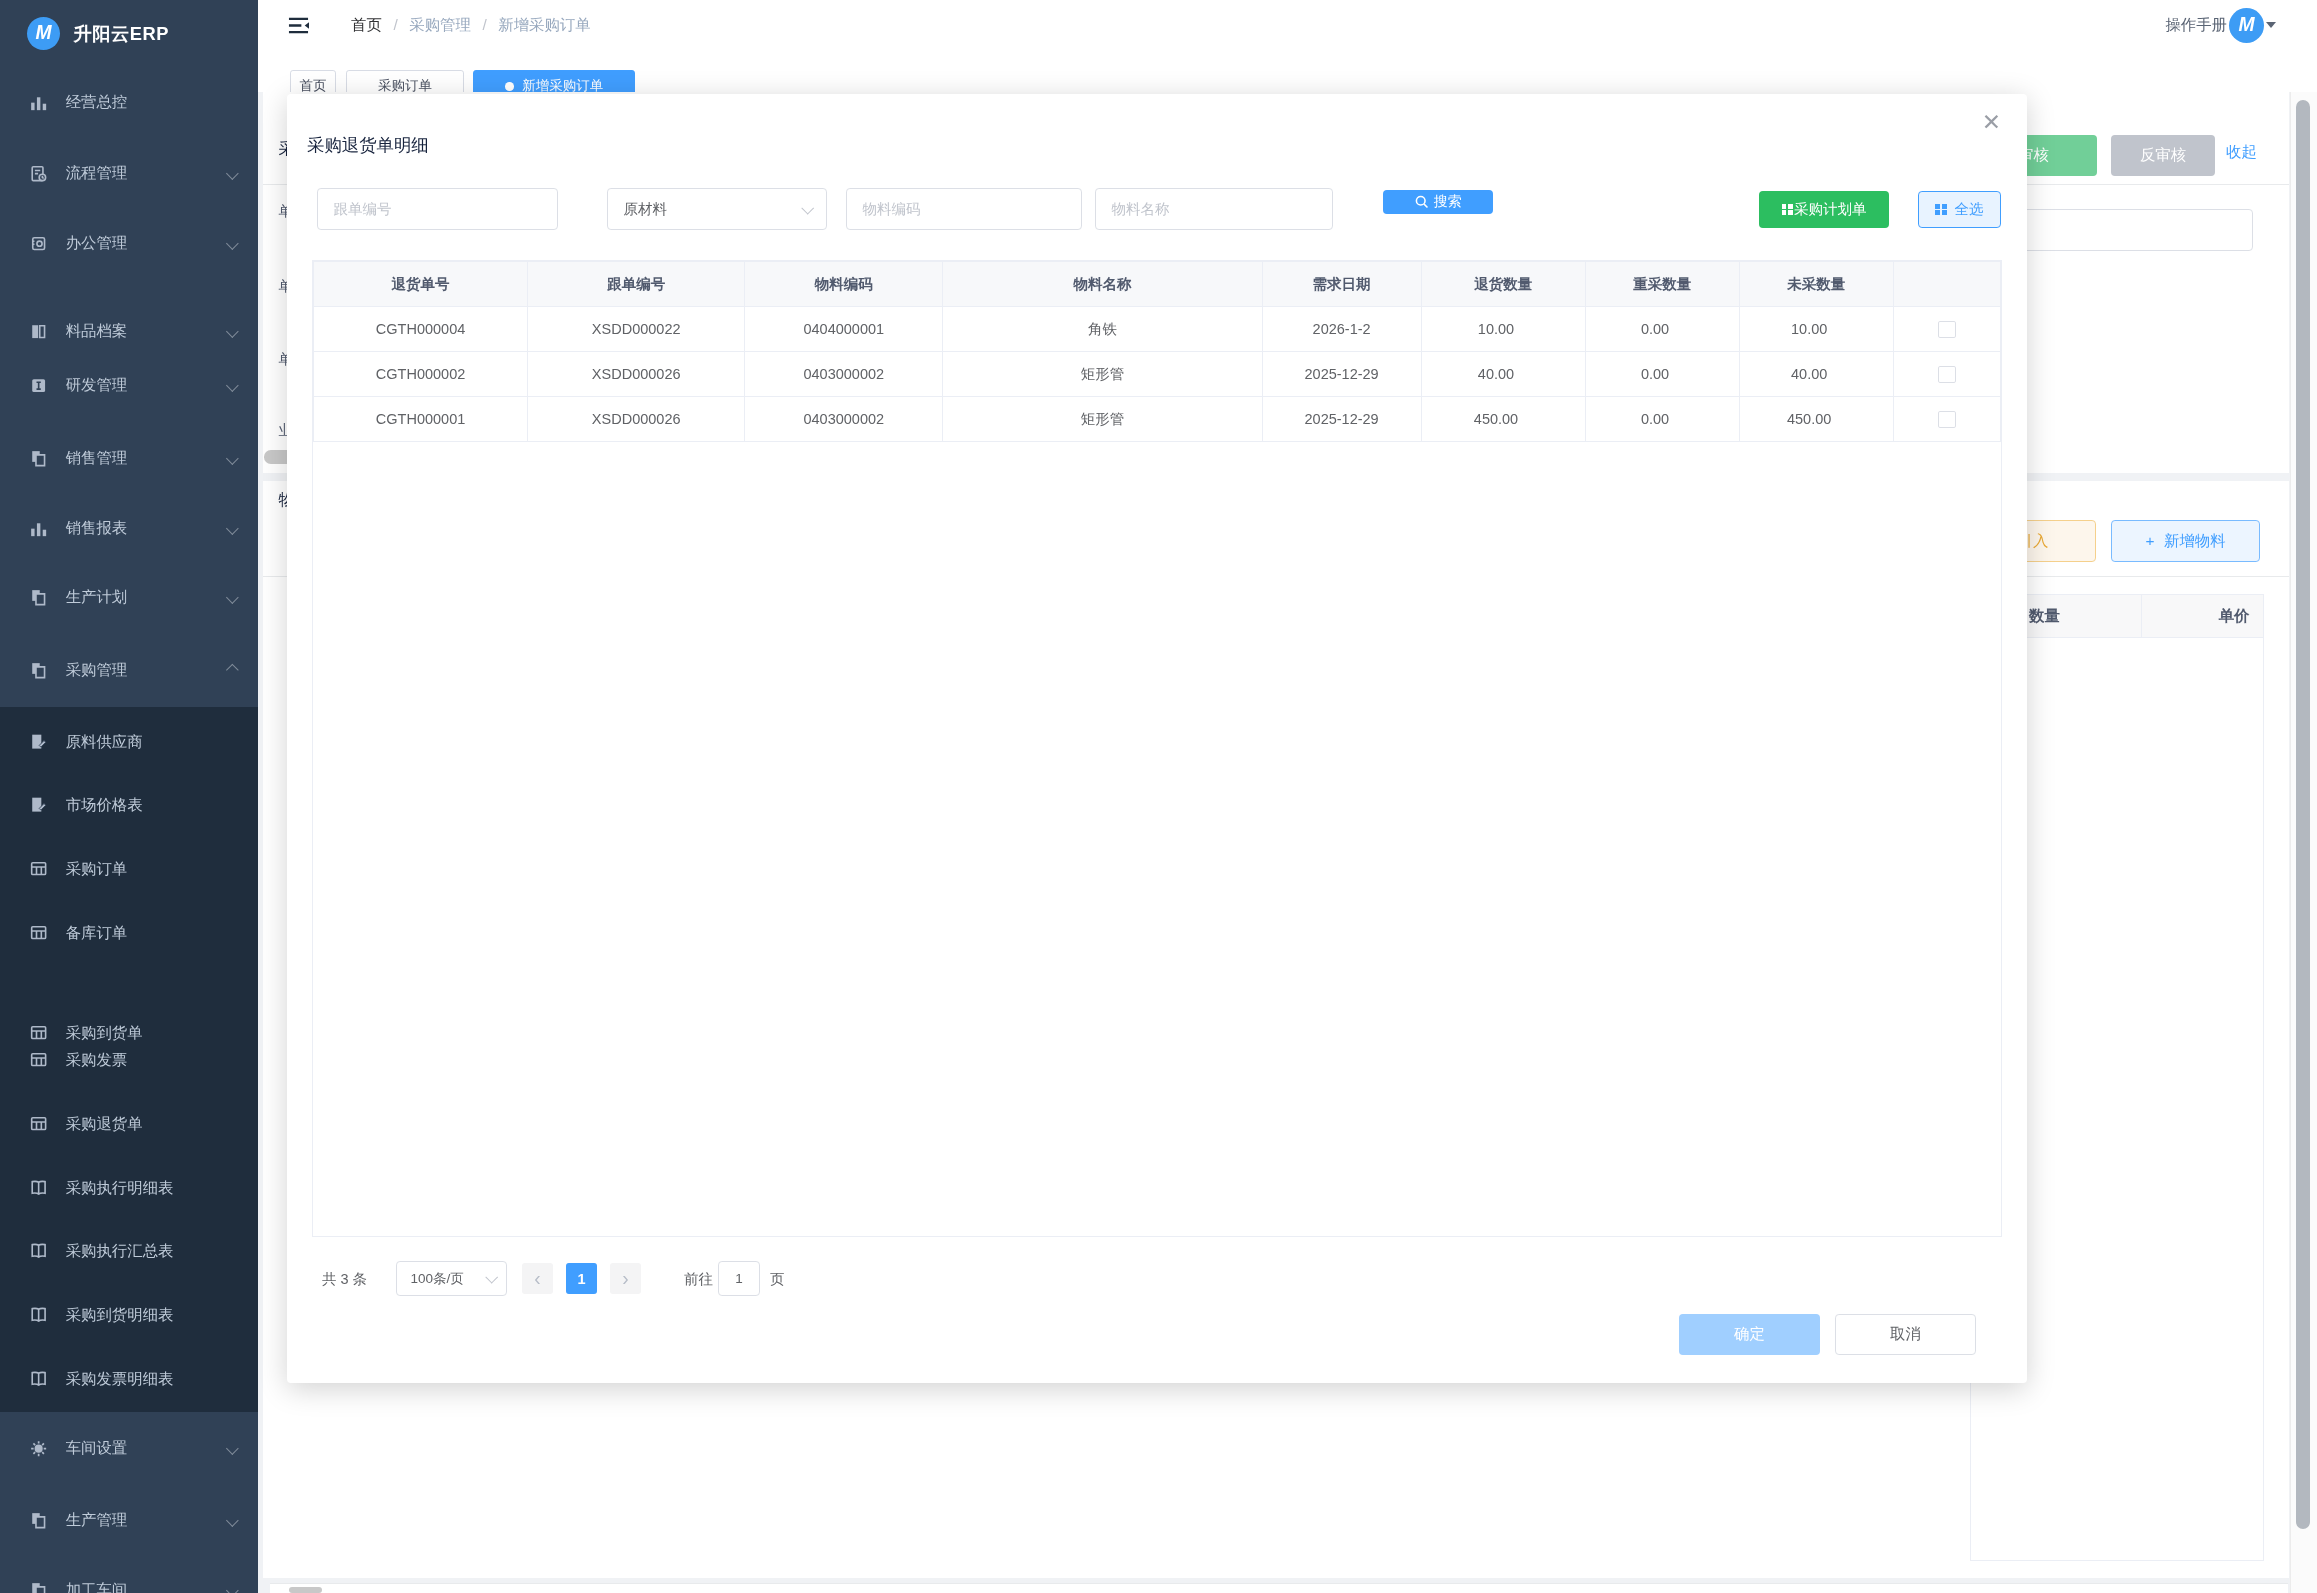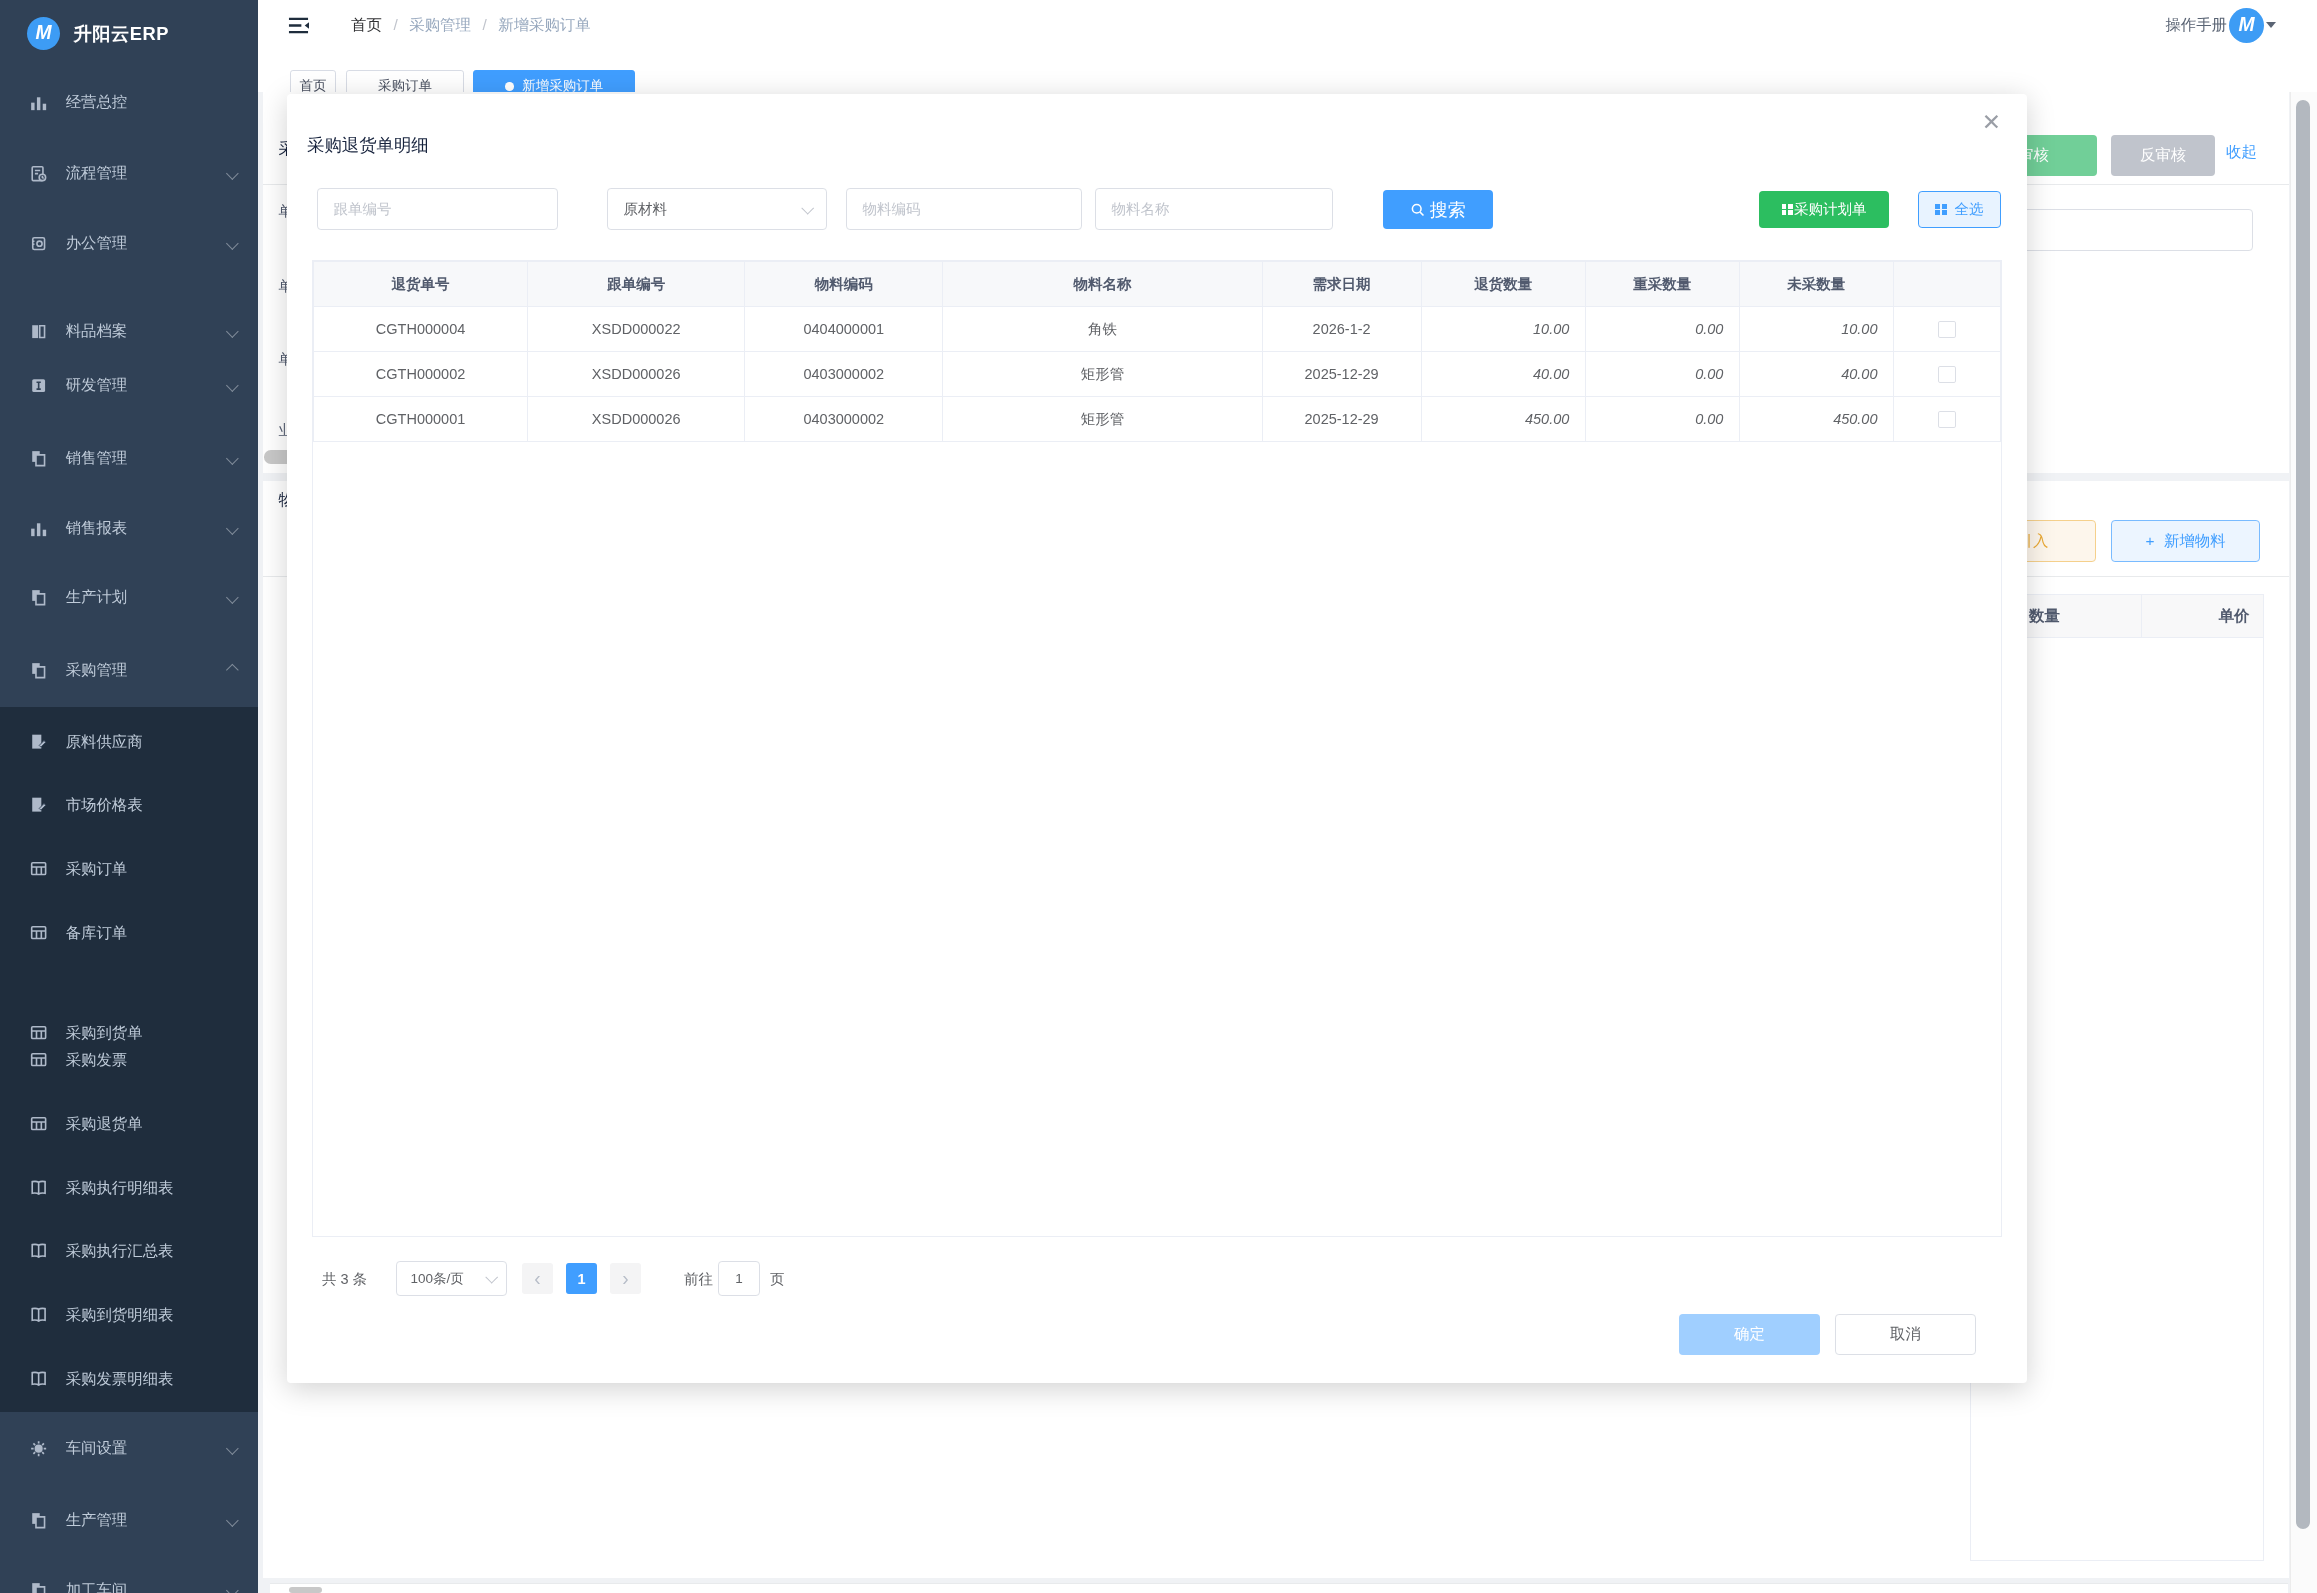--- a/index.html
+++ b/index.html
@@ -76,33 +76,33 @@
   .m-close{position:absolute;right:26px;top:17.4px;font-size:23px;color:#9a9ea6;cursor:pointer;line-height:1;}
   .m-title{position:absolute;left:20px;top:39px;font-size:17.4px;color:#17233d;}
   .f-input,.f-select{position:absolute;top:94px;height:42px;border:1px solid #dcdfe6;border-radius:3.9px;
          box-sizing:border-box;font-size:14.5px;color:#606266;padding:0 15.4px;background:#fff;
          font-family:"Liberation Sans","DejaVu Sans",sans-serif;}
   .f-input::placeholder{color:#c0c4cc;}
   .f-select{display:flex;align-items:center;cursor:pointer;}
   .sel-chev{margin-left:auto;width:7.7px;height:7.7px;border-right:1.4px solid #c0c4cc;border-bottom:1.4px solid #c0c4cc;
             transform:rotate(45deg) translateY(-1.9px);}
   .btn{display:flex;align-items:center;justify-content:center;border-radius:3.9px;cursor:pointer;box-sizing:border-box;}
-  .btn-search{position:absolute;left:1096px;top:96px;width:110px;height:39px;background:#409eff;color:#fff;font-size:18px;gap:4px;}
+  .btn-search{position:absolute;left:1096px;top:96px;width:110px;height:24px;background:#409eff;color:#fff;font-size:14px;gap:4px;}
   .btn-plan{position:absolute;left:1472px;top:97px;width:130px;height:37px;background:#2cbe60;color:#fff;font-size:14.5px;gap:1px;font-family:Liberation Mono, monospace;}
   .btn-selall{position:absolute;left:1631px;top:97px;width:83px;height:37px;background:#e8f3ff;
               border:1px solid #409eff;color:#409eff;font-size:14.5px;gap:7.7px;}
   .gridico{display:inline-grid;grid-template-columns:4.8px 4.8px;grid-gap:1.9px;}
   .gridico i{width:4.8px;height:4.8px;display:block;}
   .gridico.white i{background:#fff;}
   .gridico.blue i{background:#409eff;}
   .tbl-wrap{position:absolute;left:25px;top:166px;width:1690px;height:977px;border:1px solid #ebeef5;box-sizing:border-box;}
   table.grid{width:100%;border-collapse:collapse;font-size:14.5px;color:#606266;table-layout:fixed;}
   table.grid th{height:42px;background:#f7f8fa;color:#515a6e;font-weight:bold;border:1px solid #ebeef5;}
   table.grid td{height:42px;text-align:center;border:1px solid #ebeef5;}
-  table.grid td.r{text-align:right;padding-right:15.4px;font-style:italic;}
+  table.grid td.r{padding-right:15.4px;}
   .checkbox{display:inline-block;width:15.4px;height:15.4px;border:1px solid #dcdfe6;border-radius:1.9px;background:#fff;
             vertical-align:middle;cursor:pointer;}
   .pg{position:absolute;font-size:14.5px;color:#606266;}
   .pg-box{position:absolute;box-sizing:border-box;border:1px solid #dcdfe6;border-radius:3.9px;background:#fff;
           display:flex;align-items:center;font-size:13.5px;color:#606266;}
   .pg-btn{position:absolute;width:31px;height:31px;border-radius:2.9px;background:#f4f4f5;color:#b7bdc8;
           display:flex;align-items:center;justify-content:center;font-size:19.3px;cursor:pointer;}
   .pg-cur{position:absolute;width:31px;height:31px;border-radius:2.9px;background:#409eff;color:#fff;
           display:flex;align-items:center;justify-content:center;font-size:14.5px;font-weight:bold;cursor:pointer;}
   .pg-input{position:absolute;width:42px;height:35px;border:1px solid #dcdfe6;border-radius:3.9px;box-sizing:border-box;

